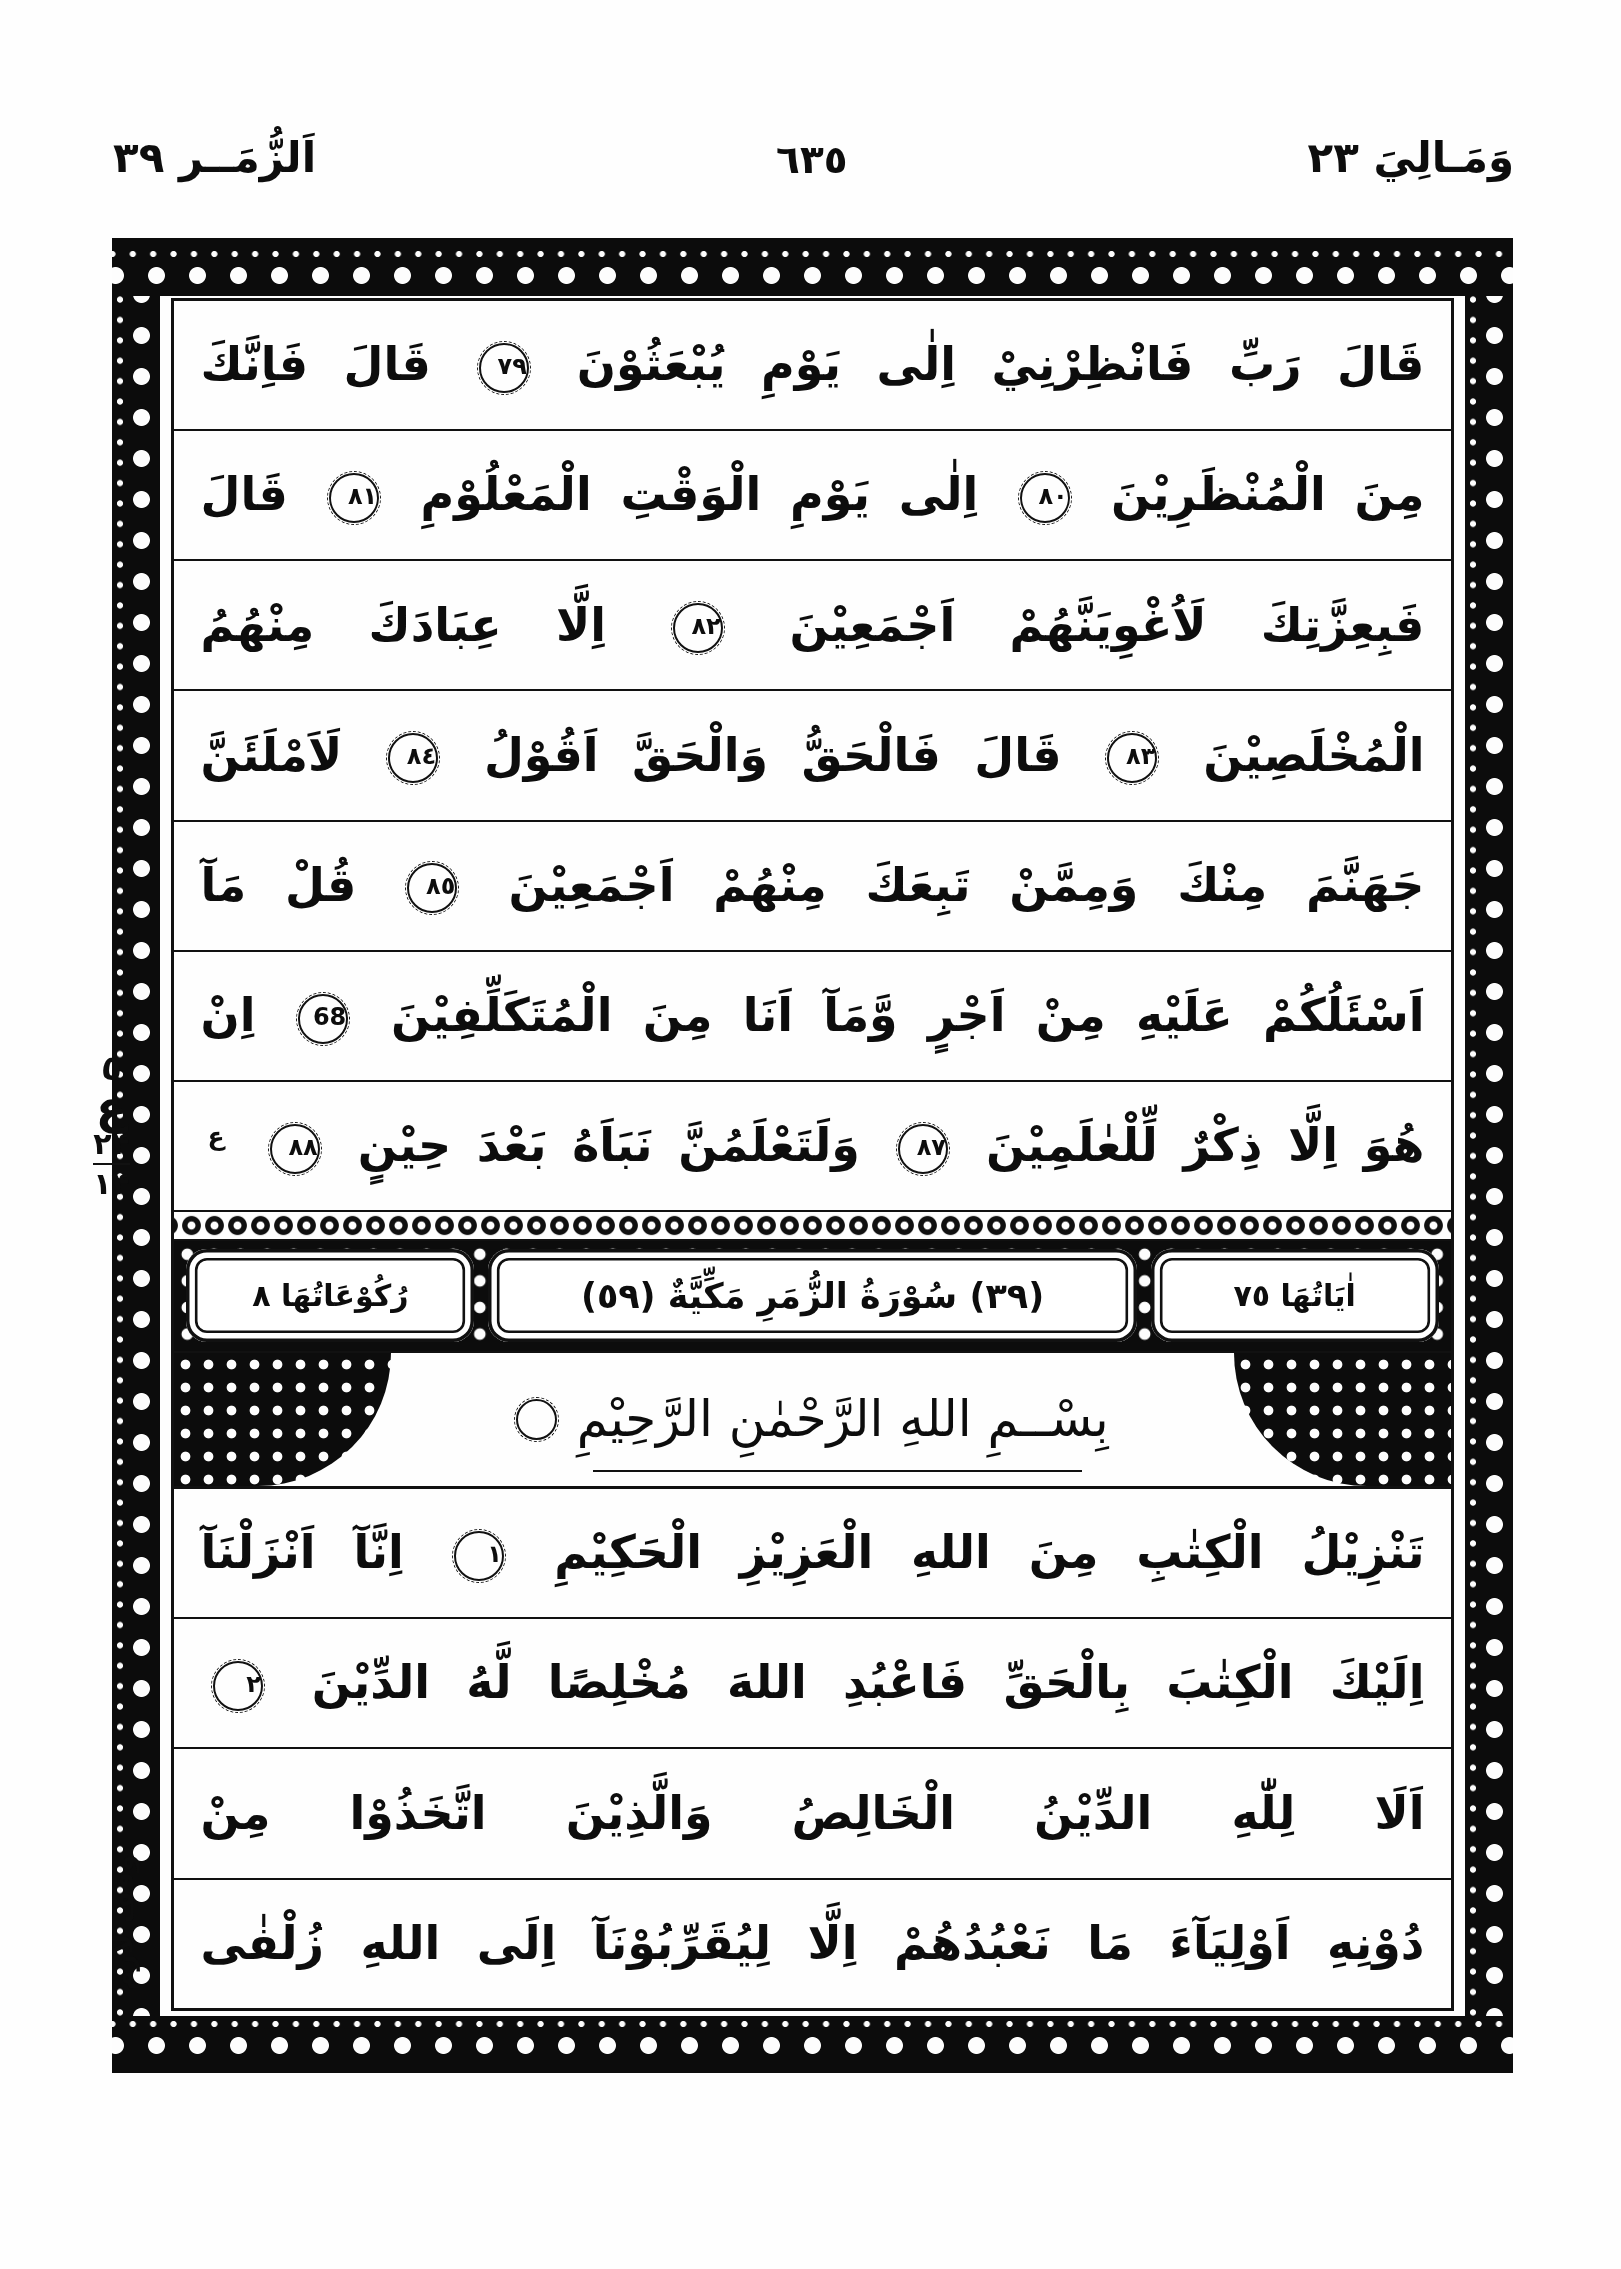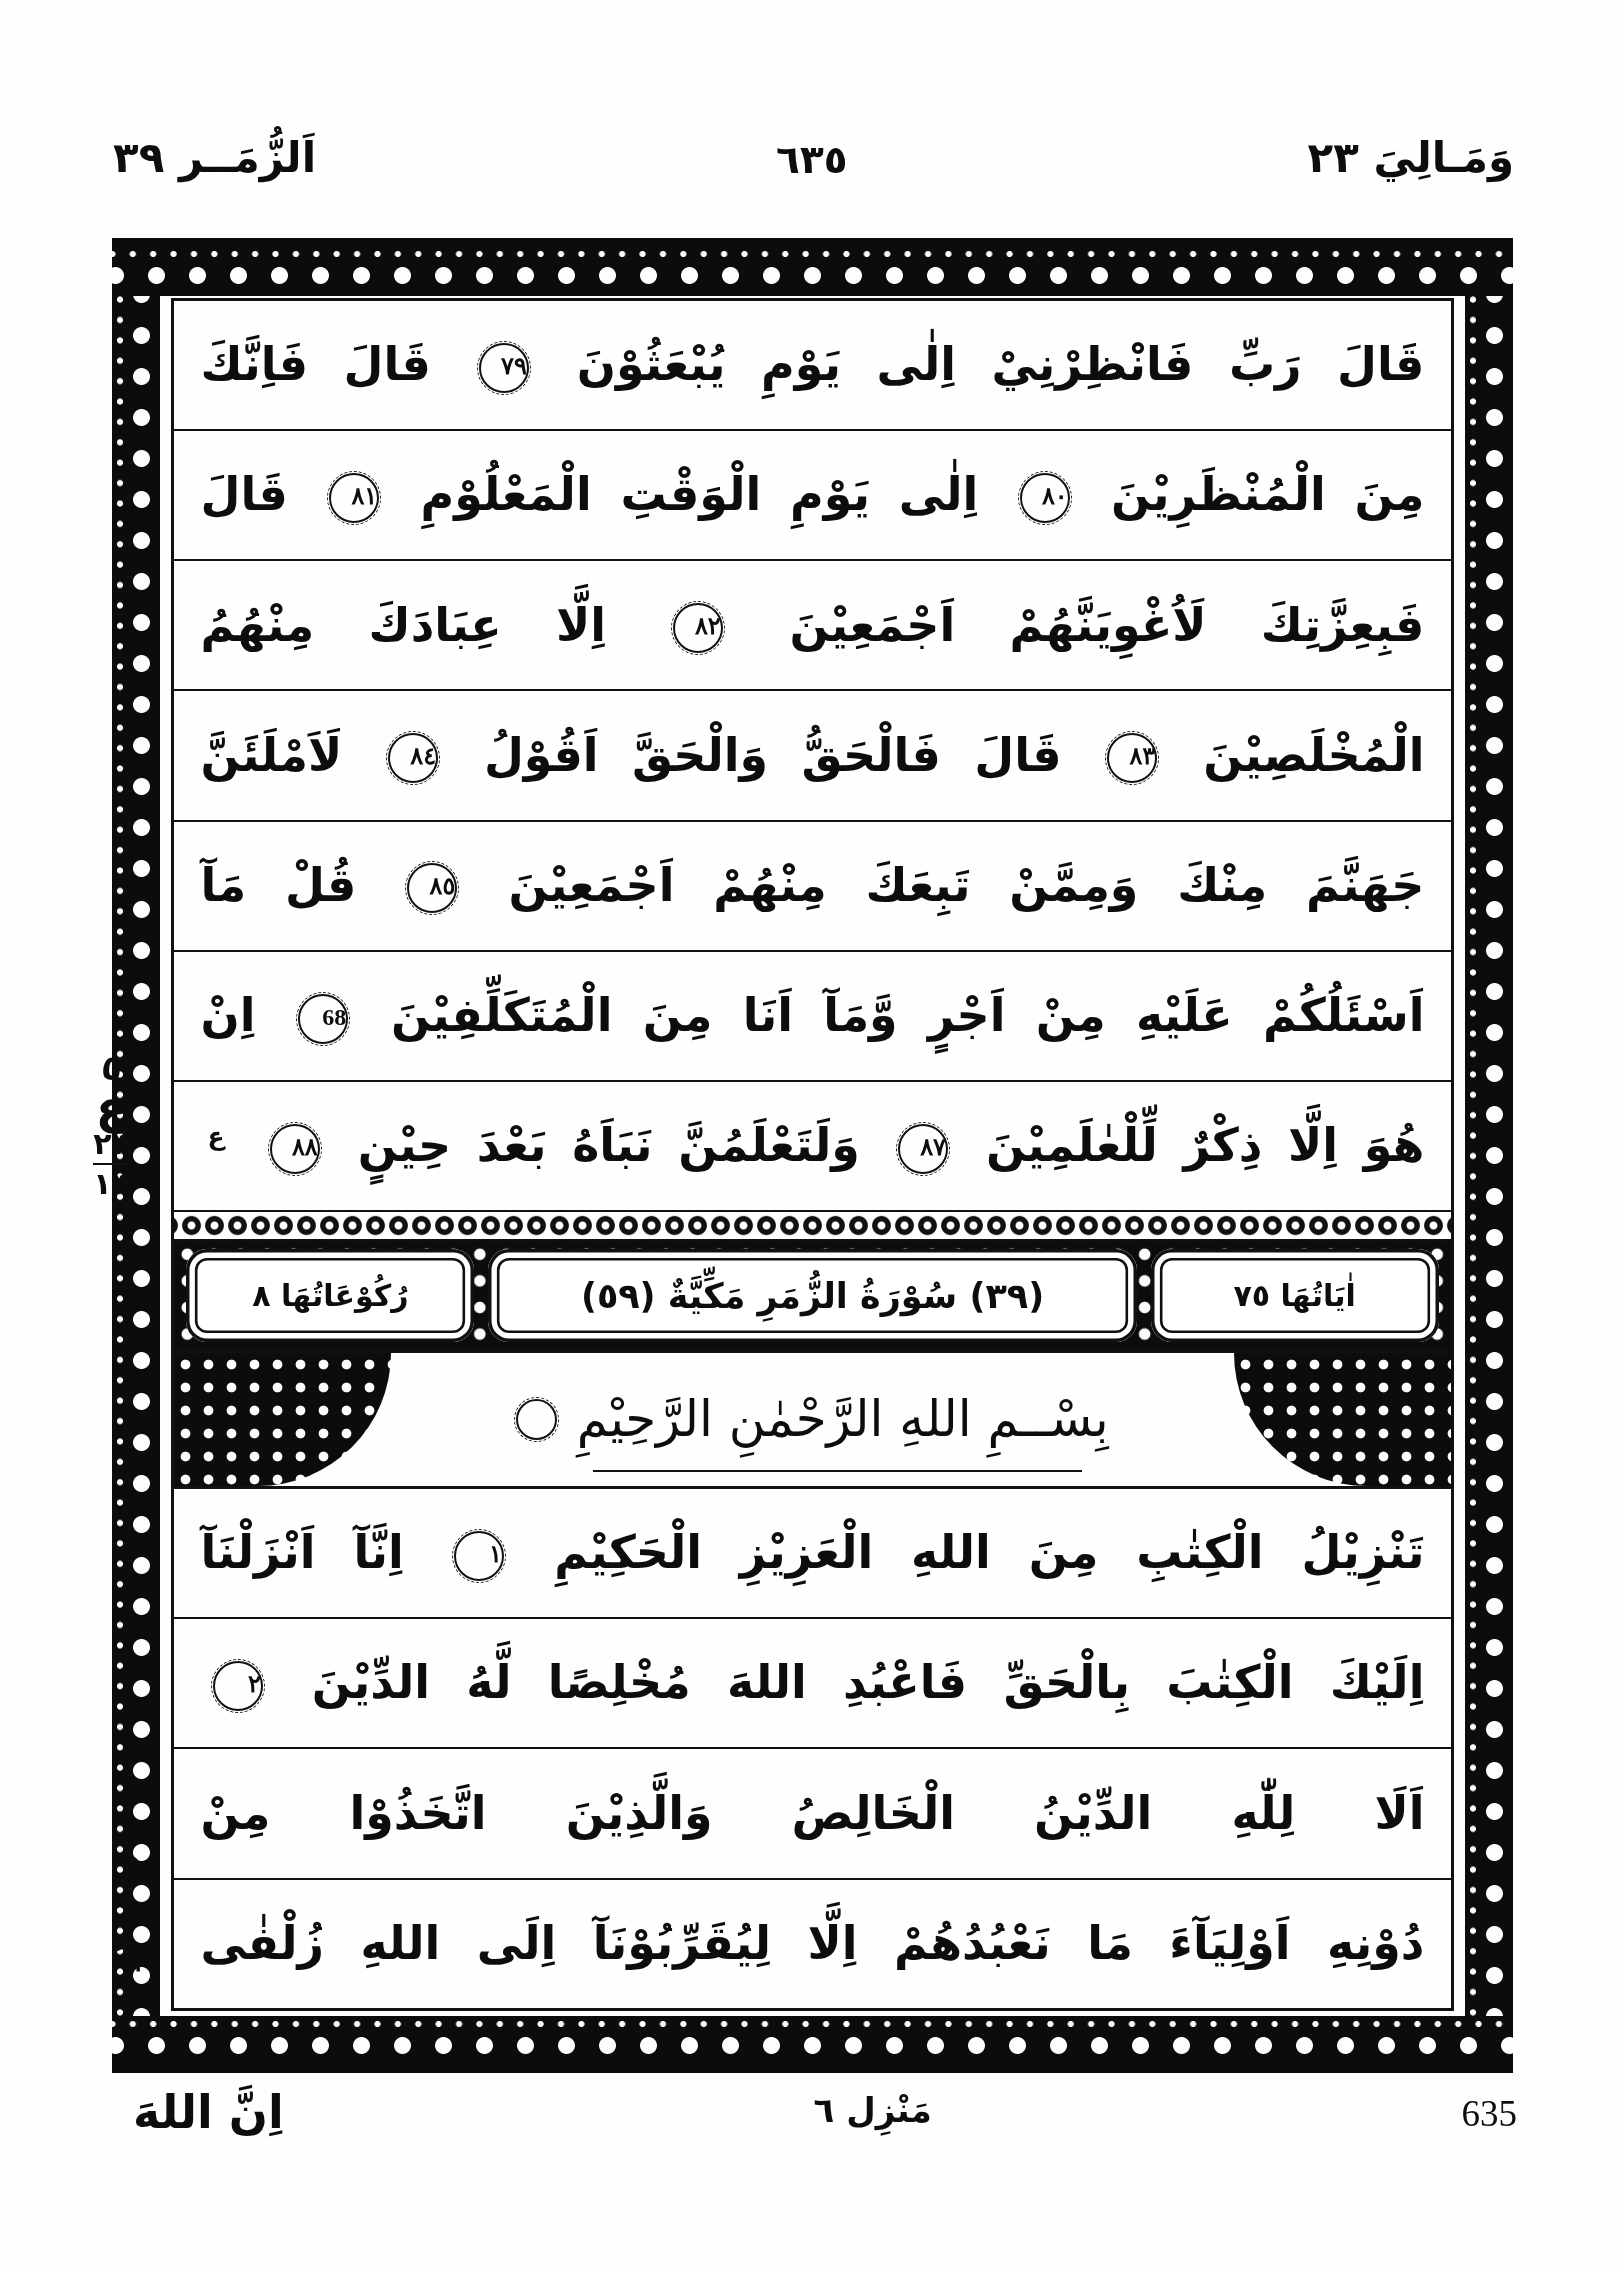--- a/index.html
+++ b/index.html
@@ -62,21 +62,21 @@
     text-align:justify; text-align-last:justify;
     font-weight:bold; font-size:46px; line-height:1.25;
     white-space:nowrap;
   }
   .aya {
     display:inline-block; box-sizing:border-box;
     min-width:50px; height:50px; line-height:43px;
     border:2.7px solid #111; border-radius:50%;
     outline:1.8px dashed #111; outline-offset:1.8px;
     font-size:24px; text-align:left; vertical-align:middle;
-    margin:0 12.4px; font-weight:bold;font-family:Liberation Serif, serif;
+    margin:0 12.4px; font-weight:bold;
   }
   .ruku-sup { font-size:25px; vertical-align:super; margin:0 7px; }
 
   
   .chain {
     flex:0 0 26.6px; border-top:2.7px solid #111; border-bottom:2.7px solid #111;
     background-image: radial-gradient(circle at 50% 50%, #fff 0 3.5px, #111 4.4px 8.9px, rgba(0,0,0,0) 9.8px);
     background-size:23px 26.6px; background-repeat:repeat-x; background-position:center;
   }
 
@@ -230,20 +230,15 @@
 
   <div class="ruku-marker">
     <span class="rm-top">٥</span>
     <span class="rm-ain">ع</span>
     <span class="rm-mid">۲۴</span>
     <span class="rm-bot">۱۴</span>
   </div>
 
   <div class="waqf-note">وقف لازم</div>
 
-  <div class="footer">
-    <span class="f-catchword">اِنَّ اللهَ</span>
-    <span class="f-manzil">مَنْزِل ٦</span>
-    <span class="f-pagenum">635</span>
-  </div>
 
 </div>
 
 
 </body></html>

